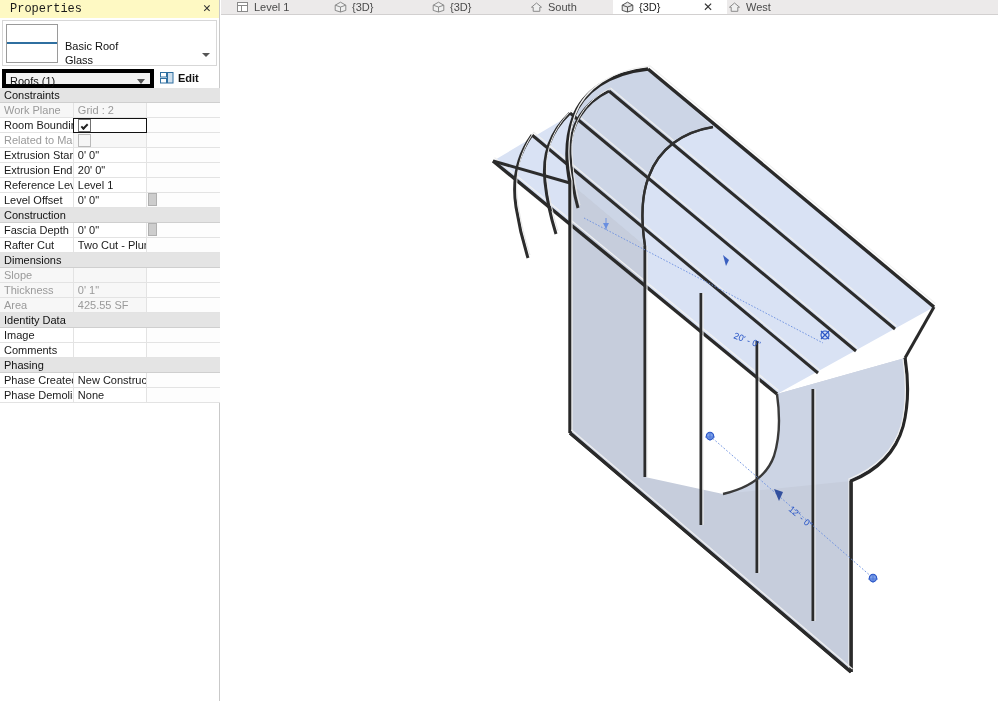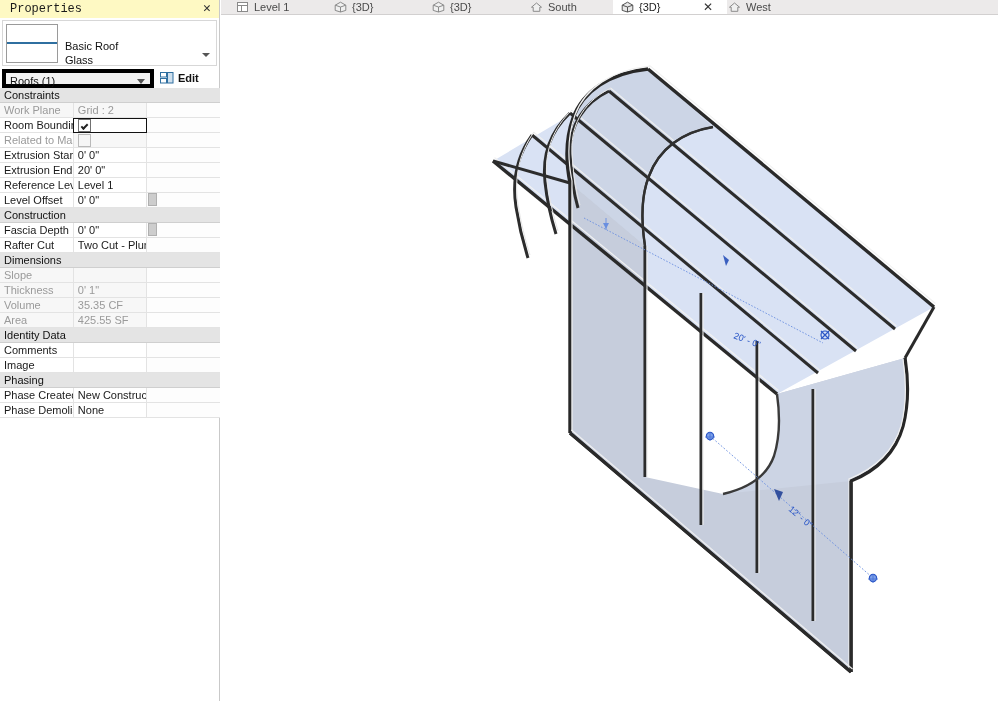--- a/index.html
+++ b/index.html
@@ -240,40 +240,35 @@
           <td class="k">Slope</td>
           <td class="v"></td>
           <td class="s"></td>
         </tr>
         <tr class="dim">
           <td class="k">Thickness</td>
           <td class="v">0'  1"</td>
           <td class="s"></td>
         </tr>
         <tr class="dim">
-          <td class="k">Volume</td>
-          <td class="v">35.35 CF</td>
-          <td class="s"></td>
-        </tr>
-        <tr class="dim">
           <td class="k">Area</td>
           <td class="v">425.55 SF</td>
           <td class="s"></td>
         </tr>
 
         <tr class="group">
           <td colspan="3">Identity Data</td>
         </tr>
         <tr>
+          <td class="k">Image</td>
+          <td class="v editable"></td>
+          <td class="s"></td>
+        </tr>
+        <tr>
           <td class="k">Comments</td>
-          <td class="v editable"></td>
-          <td class="s"></td>
-        </tr>
-        <tr>
-          <td class="k">Image</td>
           <td class="v editable"></td>
           <td class="s"></td>
         </tr>
 
         <tr class="group">
           <td colspan="3">Phasing</td>
         </tr>
         <tr>
           <td class="k">Phase Created</td>
           <td class="v editable">New Construction</td>

